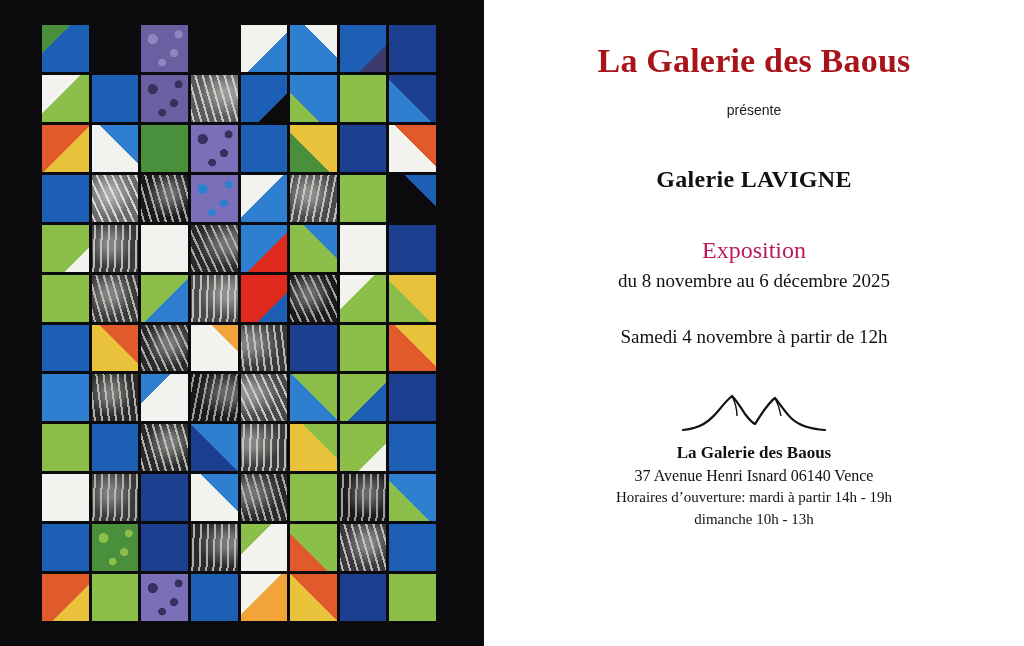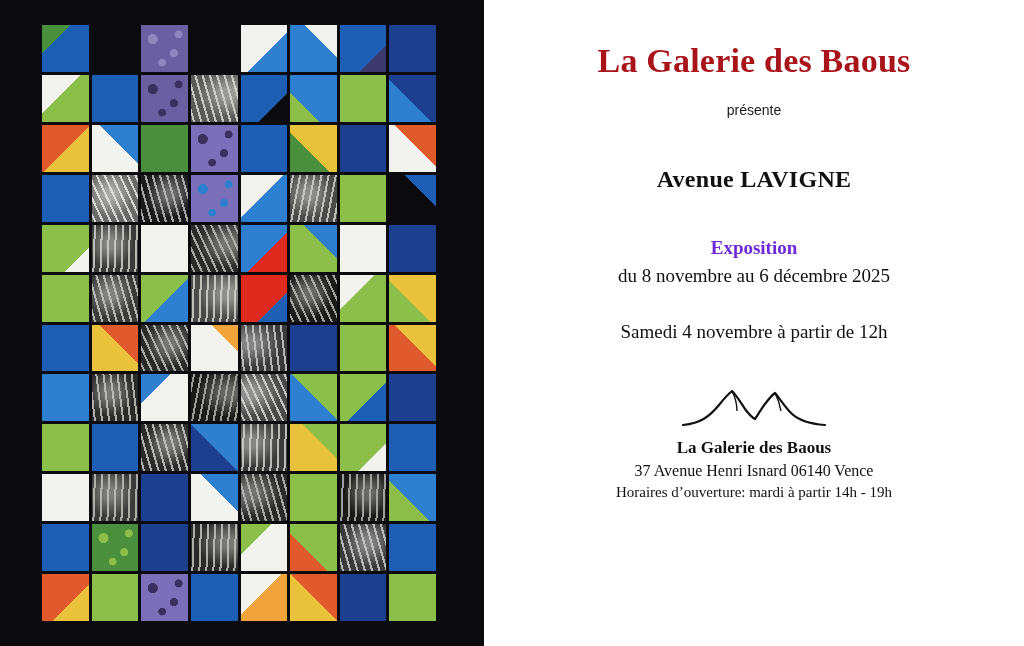--- a/index.html
+++ b/index.html
@@ -88,23 +88,23 @@
   .medium {
     margin-top: 6px;
     font-size: 22px;
     font-style: italic;
     color: #111;
   }
   .block {
     margin-top: 44px;
   }
   .block .head {
-    font-size: 19px;
-    font-weight: bold;
-    color: #6d28d9;
+    font-size: 24px;
+    font-weight: normal;
+    color: #be185d;
   }
   .block .sub {
     margin-top: 6px;
     font-size: 19px;
     color: #111;
   }
   .block.vernissage { margin-top: 34px; }
 
   .logo-wrap {
     margin-top: 36px;
@@ -390,21 +390,21 @@
         </div>
     </div>
   </div>
 
   <div class="text-panel">
 
     <h1 class="gallery-title">La Galerie des Baous</h1>
 
     <div class="presente">présente</div>
 
-    <div class="artist">Avenue LAVIGNE</div>
+    <div class="artist">Galerie LAVIGNE</div>
 
 
     <div class="block exposition">
       <div class="head">Exposition</div>
       <div class="sub">du 8 novembre au 6 décembre 2025</div>
     </div>
 
     <div class="block vernissage">
       <div class="sub">Samedi 4 novembre à partir de 12h</div>
     </div>
@@ -417,16 +417,17 @@
                  C 101 18, 106 26, 112 32 C 120 40, 132 43, 146 44" fill="none" stroke="#111111" stroke-width="2.2" stroke-linecap="round" stroke-linejoin="round"></path>
         <path d="M53 10 C 56 16, 58 22, 58 30" fill="none" stroke="#111111" stroke-width="1.4"></path>
         <path d="M96 12 C 99 18, 101 24, 102 30" fill="none" stroke="#111111" stroke-width="1.4"></path>
       </svg>
     </div>
 
     <div class="footer">
       <div class="f-strong">La Galerie des Baous</div>
       <div class="f-line">37 Avenue Henri Isnard  06140 Vence</div>
       <div class="f-small">Horaires d’ouverture: mardi à partir 14h - 19h</div>
+      <div class="f-small">dimanche 10h - 13h</div>
     </div>
 
   </div>
 </div>
 
 </body></html>

